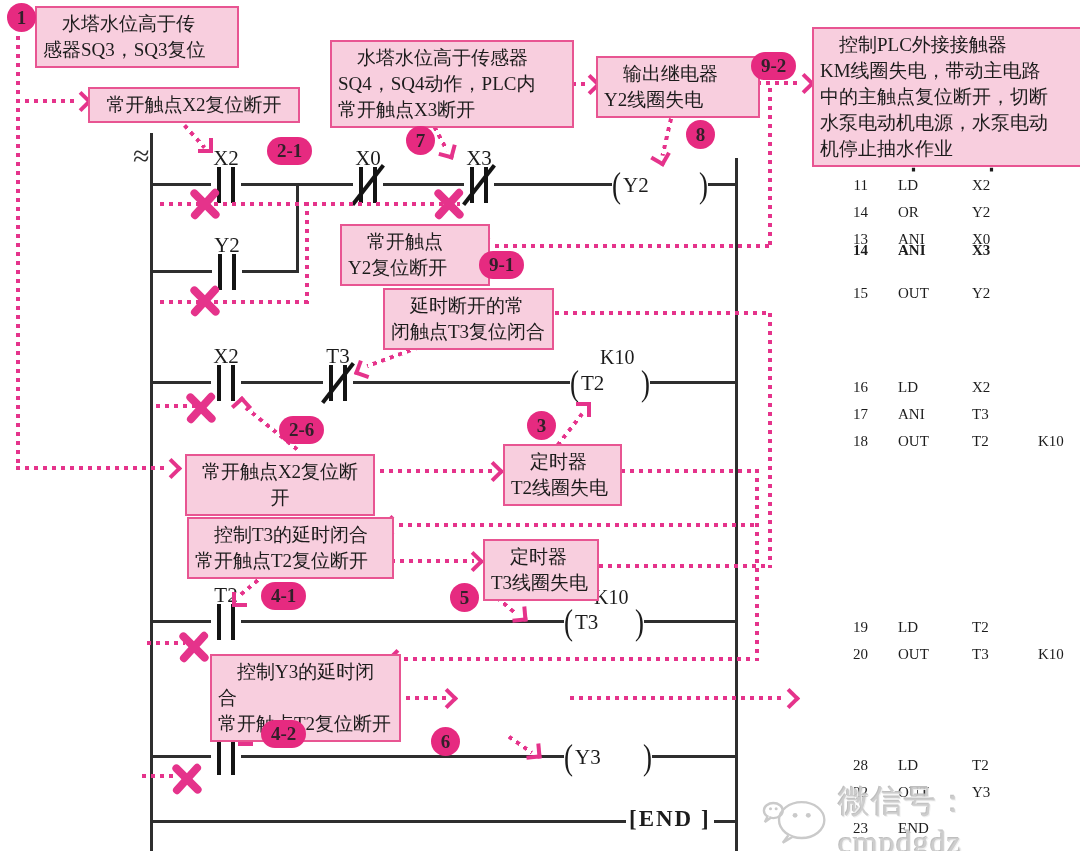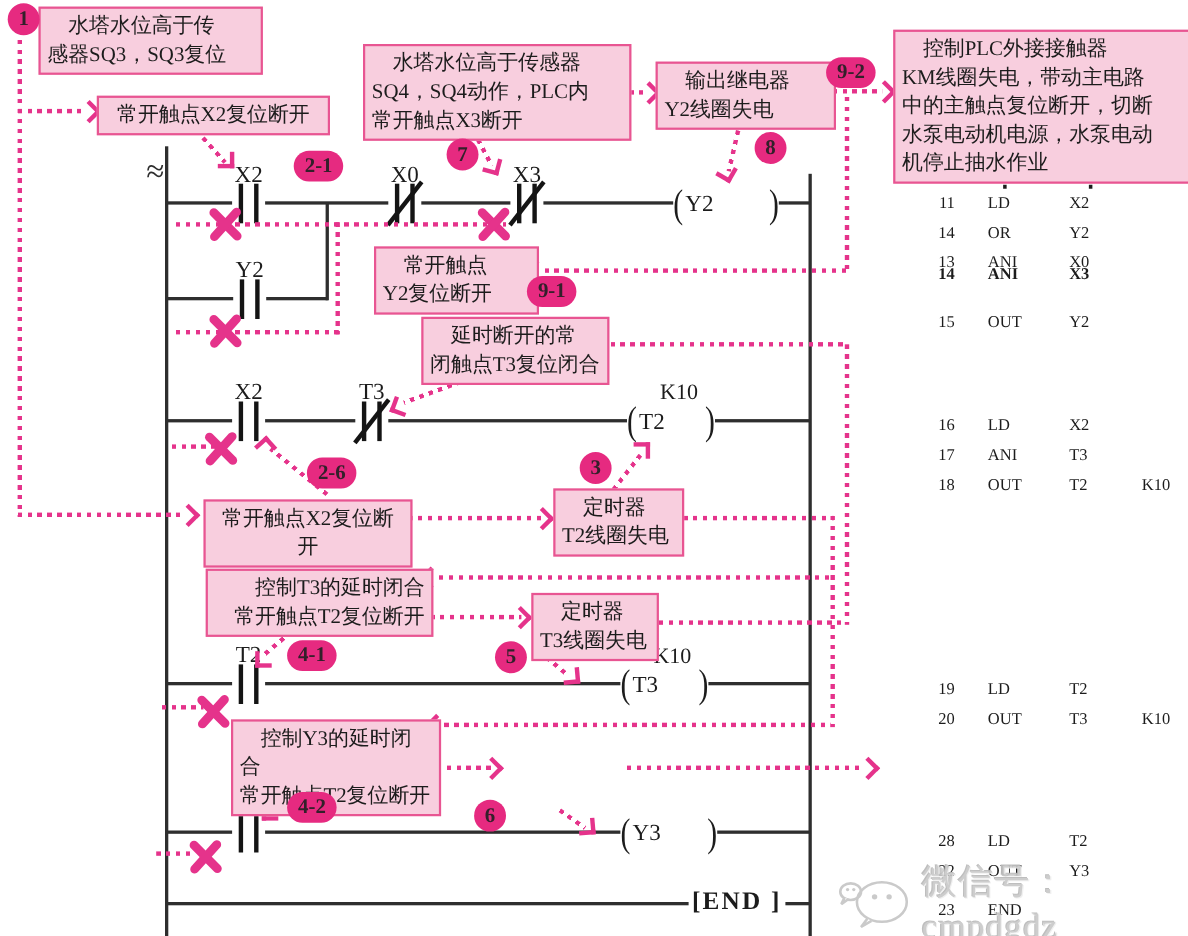--- a/index.html
+++ b/index.html
@@ -242,21 +242,21 @@
 中的主触点复位断开，切断
 水泵电动机电源，水泵电动
 机停止抽水作业</div>
   <div class="callout" style="left:340px;top:224px;width:134px;">　常开触点
 Y2复位断开</div>
   <div class="callout" style="left:383px;top:288px;width:155px;">　延时断开的常
 闭触点T3复位闭合</div>
   <div class="callout" style="left:185px;top:454px;width:174px;text-align:center;">常开触点X2复位断开</div>
   <div class="callout" style="left:503px;top:444px;width:103px;">　定时器
 T2线圈失电</div>
-  <div class="callout" style="left:187px;top:517px;width:191px;text-align:right;">　控制T3的延时闭合
+  <div class="callout" style="left:187px;top:517px;width:191px;">　控制T3的延时闭合
 常开触点T2复位断开</div>
   <div class="callout" style="left:483px;top:539px;width:100px;">　定时器
 T3线圈失电</div>
   <div class="callout" style="left:210px;top:654px;width:175px;">　控制Y3的延时闭合
 常开触点T2复位断开</div>
 
   <div class="circ" style="left:7px;top:3px;">1</div>
   <div class="pill" style="left:267px;top:137px;">2-1</div>
   <div class="circ" style="left:406px;top:126px;">7</div>
   <div class="circ" style="left:686px;top:120px;">8</div>

